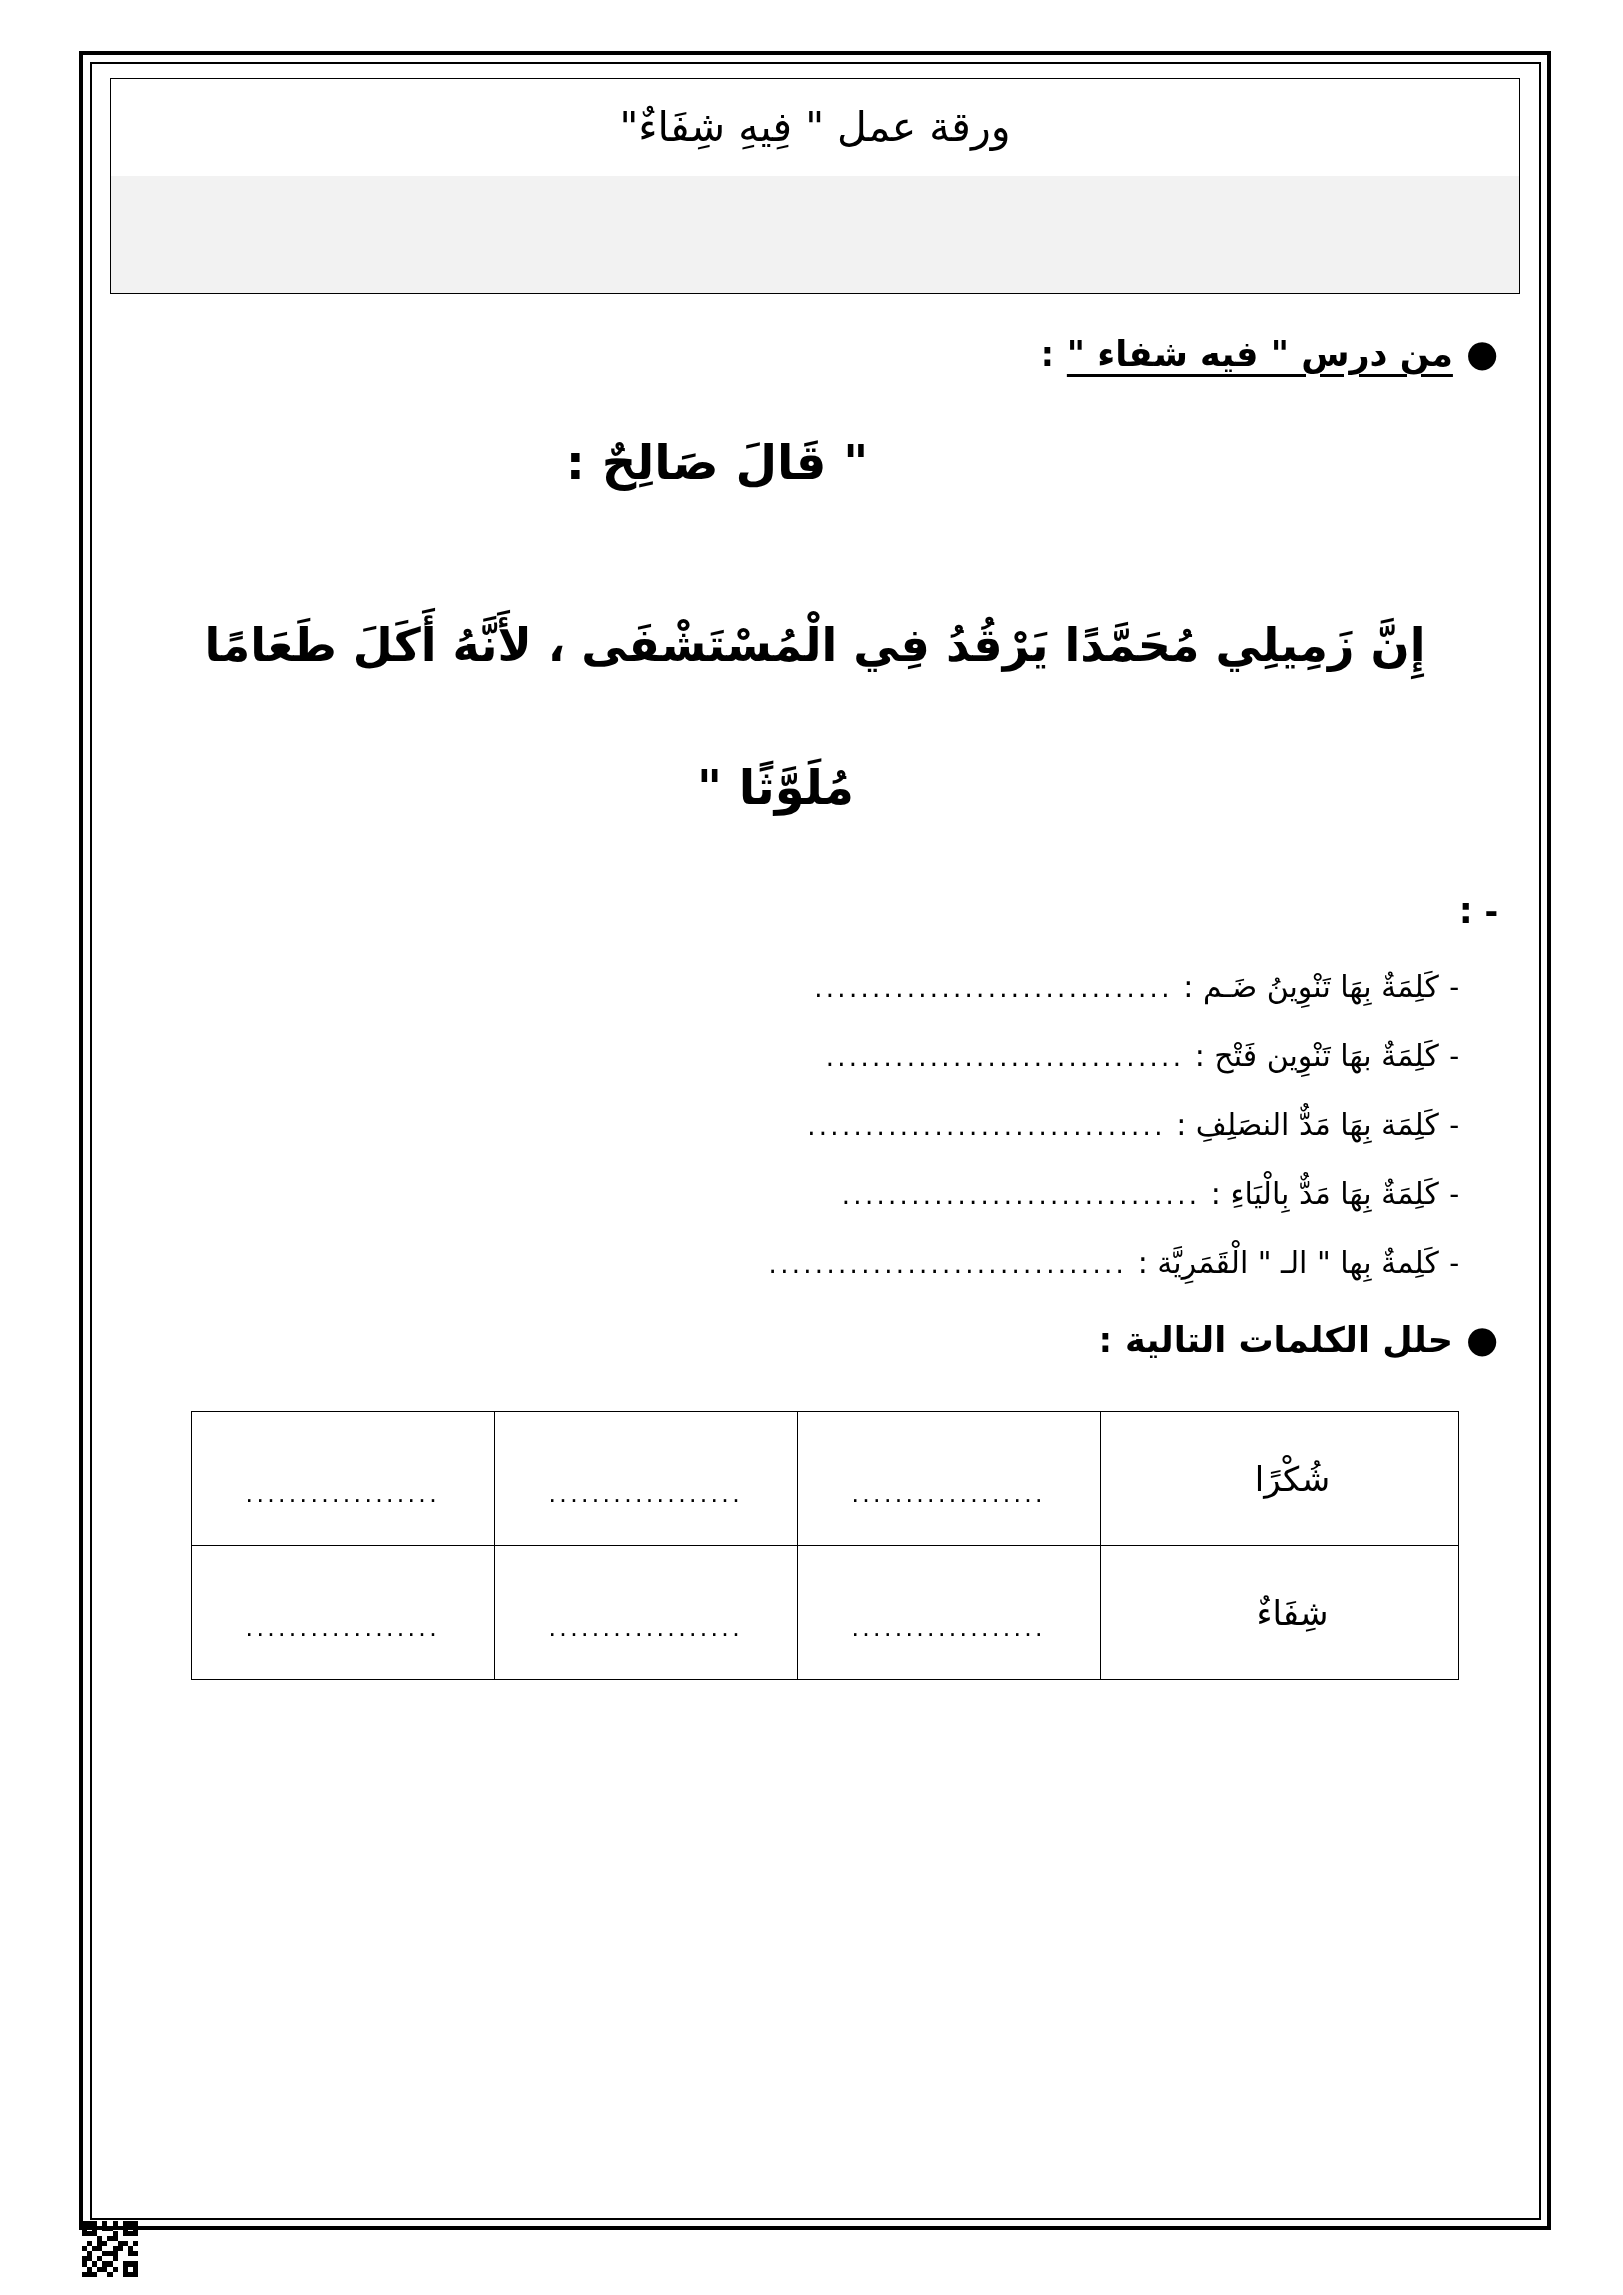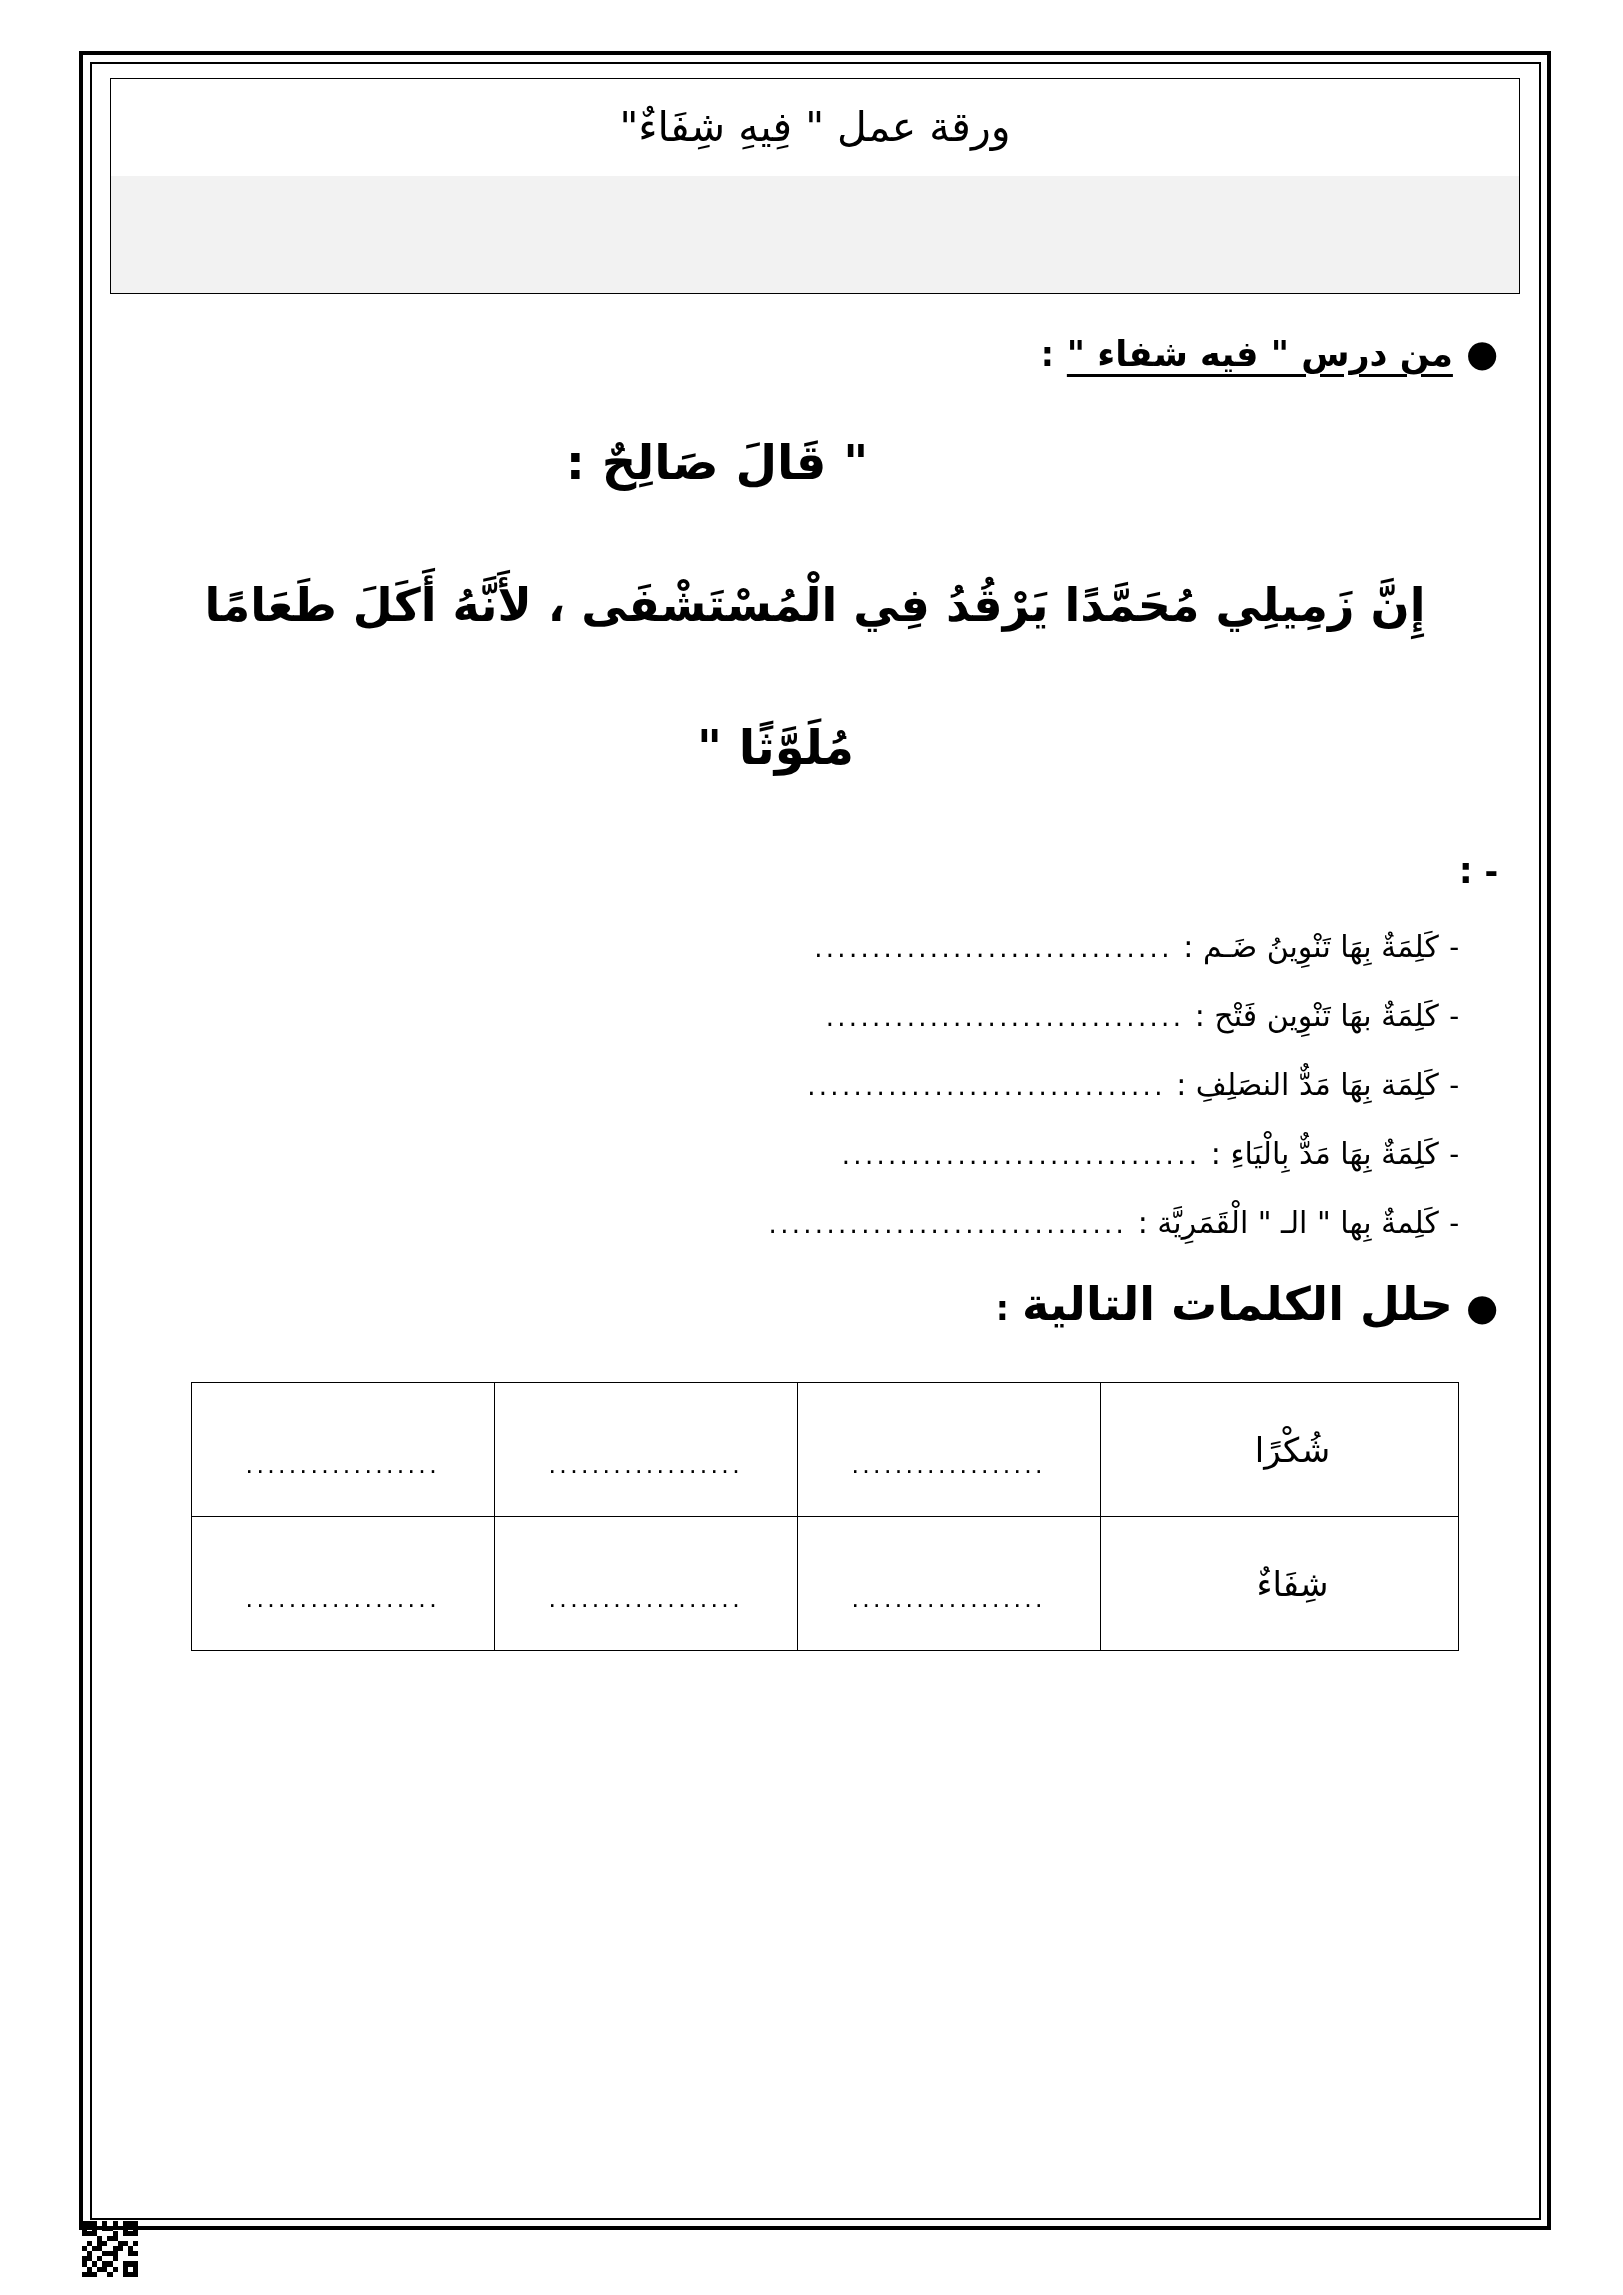--- a/index.html
+++ b/index.html
@@ -84,37 +84,37 @@
     line-height: 1;
     margin-top: 3.9px;
   }
   .heading-underline {
     font-size: 35px;
     font-weight: bold;
     text-decoration: underline;
     text-underline-offset: 7.9px;
   }
   .heading-plain {
-    font-size: 46px;
+    font-size: 35px;
     font-weight: bold;
     text-align: right;
   }
   .colon {
     font-size: 33px;
     font-weight: bold;
   }
 
   .quote-line {
     text-align: center;
     font-size: 48px;
     font-weight: bold;
     line-height: 1.35;
   }
   .quote-1 { margin-top: 56px; padding-right: 196px;}
-  .quote-2 { margin-top: 79px; font-size: 46px; }
+  .quote-2 { margin-top: 119px; font-size: 46px; }
   .quote-3 { margin-top: 79px; padding-right: 79px; }
 
   .task-line {
     display: flex;
     flex-direction: row;
     align-items: baseline;
     gap: 11.8px;
     margin-top: 72px;
     padding-left: 39px;
     justify-content: flex-start;

